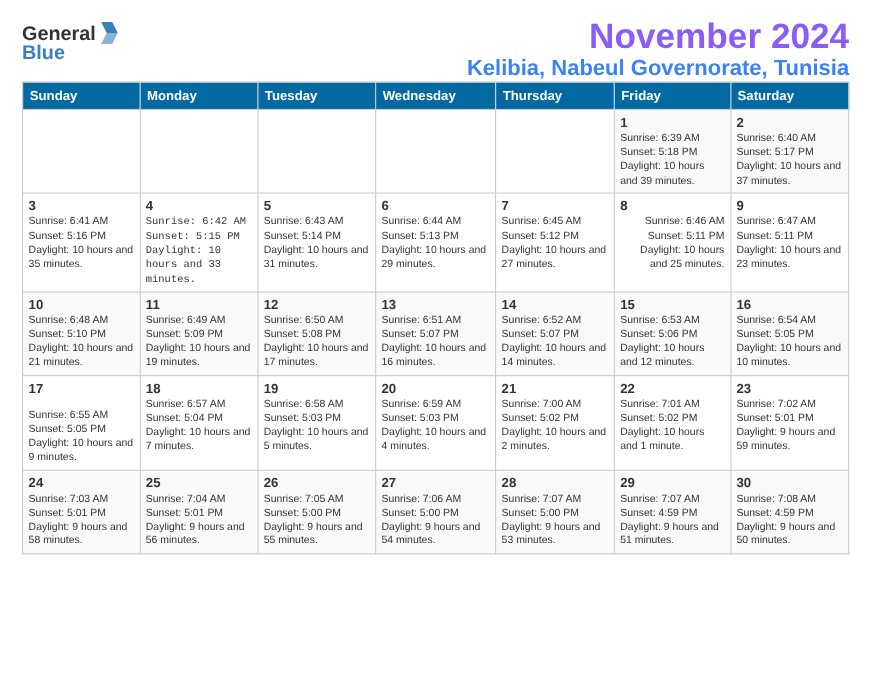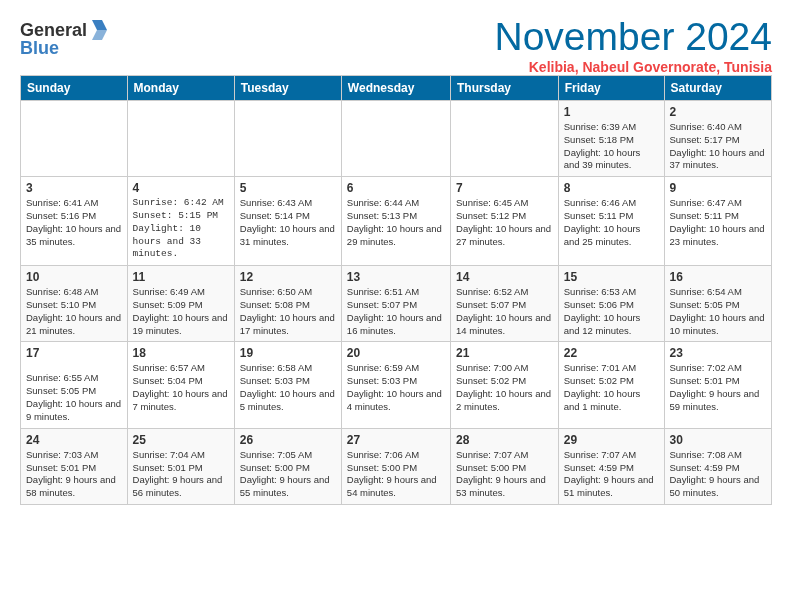--- a/index.html
+++ b/index.html
@@ -17,28 +17,28 @@
     }
     .logo {
       display: flex;
       flex-direction: column;
       align-items: flex-start;
     }
     .title-area {
       text-align: right;
     }
     .month-title {
-      font-size: 39px;
-      font-weight: normal;
-      color: #0369a1;
+      font-size: 32px;
+      font-weight: bold;
+      color: #8b5cf6;
       line-height: 1.1;
     }
     .subtitle {
-      font-size: 14px;
-      color: #ef4444;
+      font-size: 20px;
+      color: #3b82f6;
       font-weight: bold;
     }
     .calendar {
       width: 100%;
       border-collapse: collapse;
     }
     .calendar thead tr th {
       background-color: #0369a1;
       color: #fff;
       font-size: 12px;
@@ -155,21 +155,21 @@
 Daylight: 10 hours and 29 minutes.</div>
         </td>
         <td>
           <div class="day-number">7</div>
           <div class="day-info" style="white-space: pre-line;">Sunrise: 6:45 AM
 Sunset: 5:12 PM
 Daylight: 10 hours and 27 minutes.</div>
         </td>
         <td>
           <div class="day-number">8</div>
-          <div class="day-info" style="white-space: pre-line;">Sunrise: 6:46 AM
+          <div class="day-info" style="white-space: pre-line; text-align: right;">Sunrise: 6:46 AM
 Sunset: 5:11 PM
 Daylight: 10 hours and 25 minutes.</div>
         </td>
         <td>
           <div class="day-number">9</div>
           <div class="day-info" style="white-space: pre-line;">Sunrise: 6:47 AM
 Sunset: 5:11 PM
 Daylight: 10 hours and 23 minutes.</div>
         </td>
       </tr>

